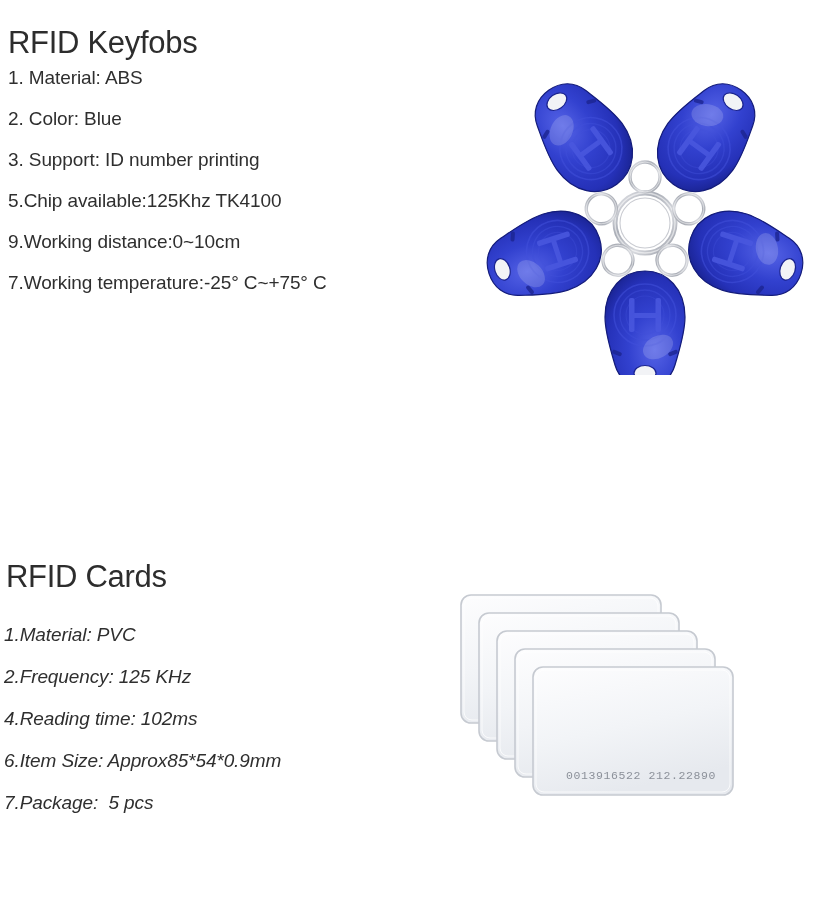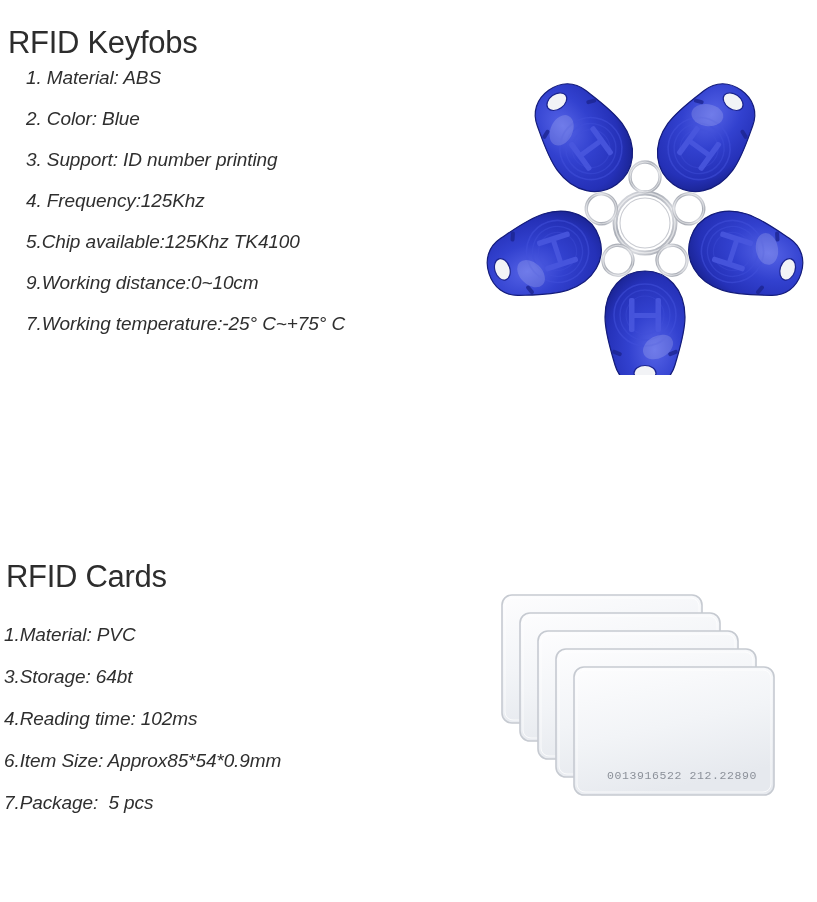--- a/index.html
+++ b/index.html
@@ -41,57 +41,56 @@
     padding: 0;
     list-style: none;
   }
   .spec-list li {
     font-size: 19px;
     font-weight: 400;
     color: #2f2f2f;
     white-space: pre;
     letter-spacing: -0.1px;
   }
-  #specs-keyfobs { left: 26px; top: 57px; font-style: italic; }
+  #specs-keyfobs { left: 8px; top: 57px; }
   #specs-keyfobs li { line-height: 41px; }
 
   #specs-cards { left: 4px; top: 614px; }
   #specs-cards li { line-height: 42px; font-style: italic; }
 
   
   .photo {
     position: absolute;
     background: #ffffff;
   }
   #keyfob-photo {
     left: 485px;
     top: 75px;
     width: 320px;
     height: 300px;
   }
   #cards-photo {
-    left: 482px;
+    left: 441px;
     top: 575px;
     width: 320px;
     height: 290px;
   }
   .photo svg { display: block; width: 100%; height: 100%; }
 </style>
 </head>
 <body>
 
 <div class="page">
 
   <h1 class="section-title" id="title-keyfobs">RFID Keyfobs</h1>
 
   <ul class="spec-list" id="specs-keyfobs">
     <li>1. Material: ABS</li>
     <li>2. Color: Blue</li>
     <li>3. Support: ID number printing</li>
-    <li>4. Frequency:125Khz</li>
     <li>5.Chip available:125Khz TK4100</li>
     <li>9.Working distance:0~10cm</li>
     <li>7.Working temperature:-25° C~+75° C</li>
   </ul>
 
   <div class="photo" id="keyfob-photo">
     <svg viewBox="0 0 320 300" xmlns="http://www.w3.org/2000/svg">
       <defs>
 
         <radialGradient id="fobGrad" cx="38%" cy="32%" r="78%">
@@ -182,21 +181,21 @@
             <use href="#keyfob"></use>
           </g>
       </g>
     </svg>
   </div>
 
   <h1 class="section-title" id="title-cards">RFID Cards</h1>
 
   <ul class="spec-list" id="specs-cards">
     <li>1.Material: PVC</li>
-    <li>3.Storage: 64bt</li>
+    <li>2.Frequency: 125 KHz</li>
     <li>4.Reading time: 102ms</li>
     <li>6.Item Size: Approx85*54*0.9mm</li>
     <li>7.Package:  5 pcs</li>
   </ul>
 
   <div class="photo" id="cards-photo">
     <svg viewBox="0 0 320 290" xmlns="http://www.w3.org/2000/svg">
       <defs>
         <linearGradient id="cardGrad" x1="0" y1="0" x2="0.35" y2="1">
           <stop offset="0%" stop-color="#fdfdfe"></stop>

